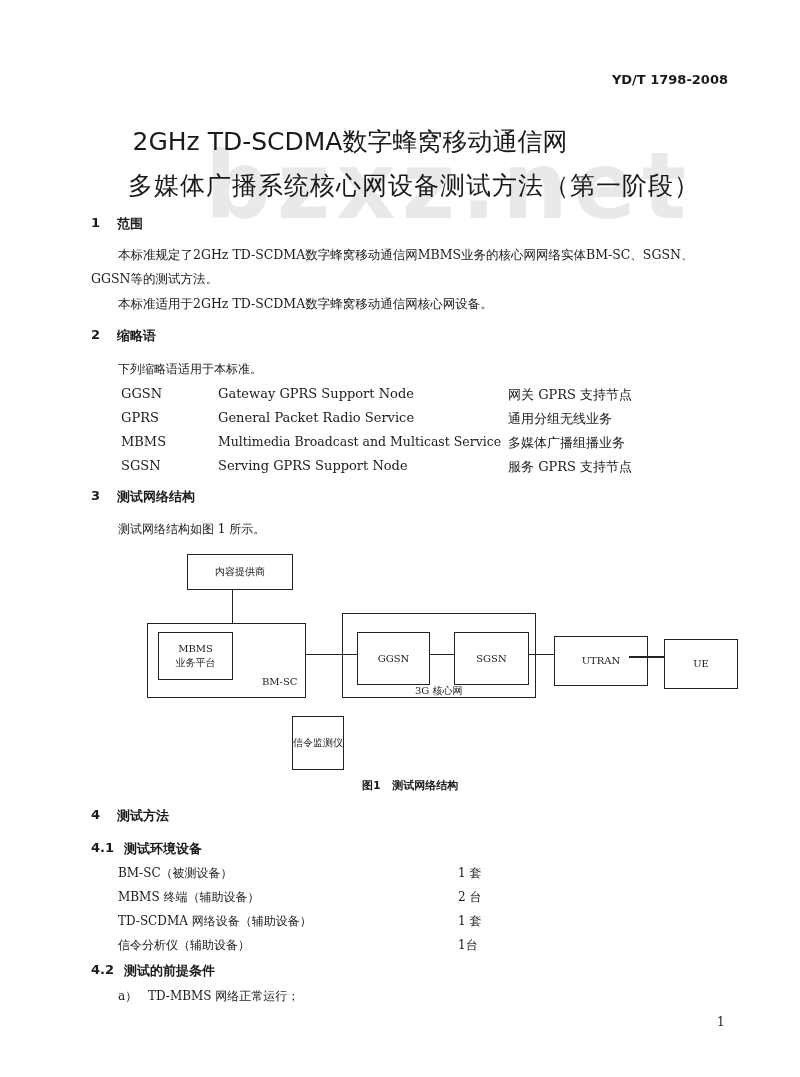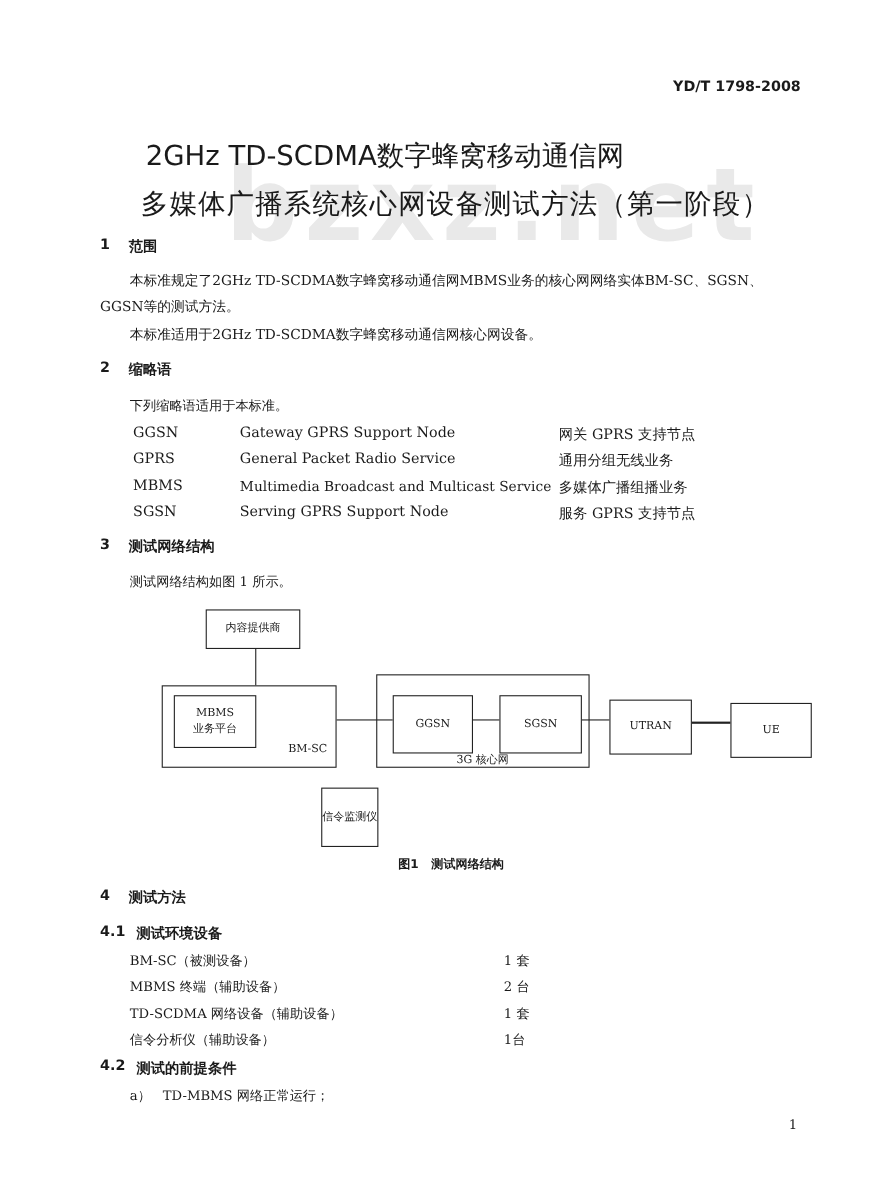--- a/index.html
+++ b/index.html
@@ -67,21 +67,21 @@
     <div class="abs abbr-col" style="left:218px; top:458px;">Serving GPRS Support Node</div>
     <div class="abs abbr-col" style="left:508px; top:458px;">服务 GPRS 支持节点</div>
   </div>
 </div>
 
 <div class="abs sans h1" style="left:91px; top:488px;">3</div>
 <div class="abs sans h1" style="left:117px; top:488px;">测试网络结构</div>
 <div class="abs p" style="left:118px; top:521px;">测试网络结构如图 1 所示。</div>
 
 <div>
-  <div class="box" style="left:187px; top:554px; width:86px; height:36px;">
+  <div class="box" style="left:187px; top:554px; width:106px; height:36px;">
     <span>内容提供商</span>
   </div>
   <div class="vline" style="left:232px; top:590px; height:33px;"></div>
 
   <div class="box" style="left:147px; top:623px; width:159px; height:75px;"></div>
   <div class="box" style="left:158px; top:632px; width:75px; height:48px; flex-direction:column;">
     <span>MBMS</span>
     <span>业务平台</span>
   </div>
   <div class="lbl" style="left:262px; top:676px;">BM-SC</div>
@@ -92,21 +92,21 @@
   <div class="lbl" style="left:415px; top:684px;">3G 核心网</div>
   <div class="box" style="left:357px; top:632px; width:73px; height:53px;">
     <span>GGSN</span>
   </div>
   <div class="hline" style="left:430px; top:654px; width:24px;"></div>
   <div class="box" style="left:454px; top:632px; width:75px; height:53px;">
     <span>SGSN</span>
   </div>
   <div class="hline" style="left:529px; top:654px; width:25px;"></div>
 
-  <div class="box" style="left:554px; top:636px; width:75px; height:50px;">
+  <div class="box" style="left:554px; top:636px; width:94px; height:50px;">
     <span>UTRAN</span>
   </div>
   <div class="hline" style="left:629px; top:656px; width:35px; border-top-width:2px;"></div>
   <div class="box" style="left:664px; top:639px; width:74px; height:50px;">
     <span>UE</span>
   </div>
 
   <div class="box" style="left:292px; top:716px; width:52px; height:54px;">
     <span>信令监测仪</span>
   </div>

